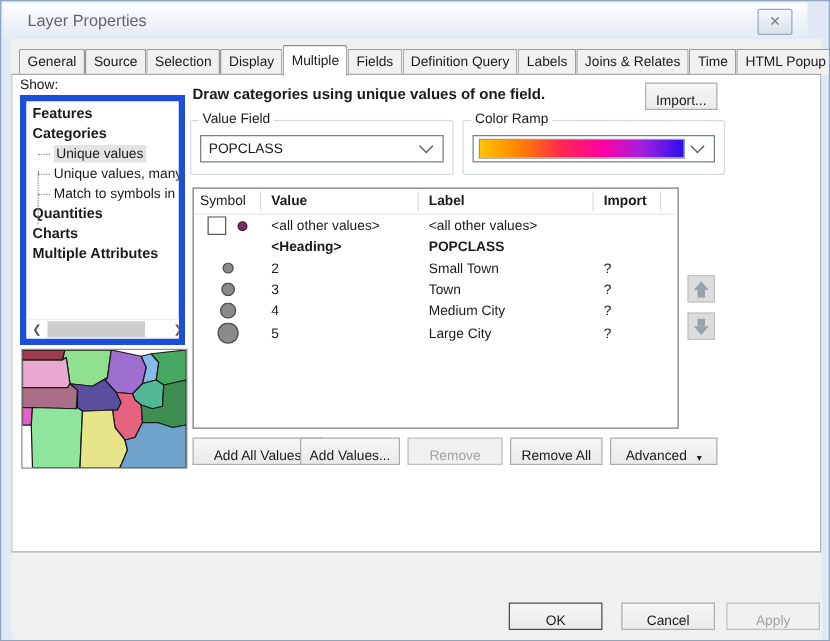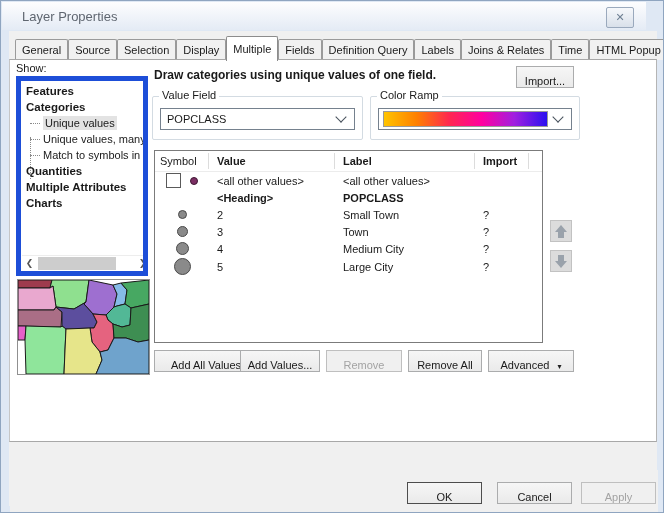--- a/index.html
+++ b/index.html
@@ -119,22 +119,22 @@
       <div class="show-label">Show:</div>
 
       <div class="tree">
         <div style="height:2px"></div>
         <div class="tree-item bold"><span class="sel">Features</span></div>
         <div class="tree-item bold"><span class="sel">Categories</span></div>
         <div class="tree-item child selected"><span class="sel">Unique values</span></div>
         <div class="tree-item child"><span class="sel">Unique values, many</span></div>
         <div class="tree-item child"><span class="sel">Match to symbols in a</span></div>
         <div class="tree-item bold"><span class="sel">Quantities</span></div>
+        <div class="tree-item bold"><span class="sel">Charts</span></div>
         <div class="tree-item bold"><span class="sel">Multiple Attributes</span></div>
-        <div class="tree-item bold"><span class="sel">Charts</span></div>
         <div class="tree-vline"></div>
         <div class="hscroll">
           <span class="hs-arrow">❮</span>
           <span class="hs-track">
               <span class="hs-thumb"></span>
             </span>
           <span class="hs-arrow">❯</span>
         </div>
       </div>
 

